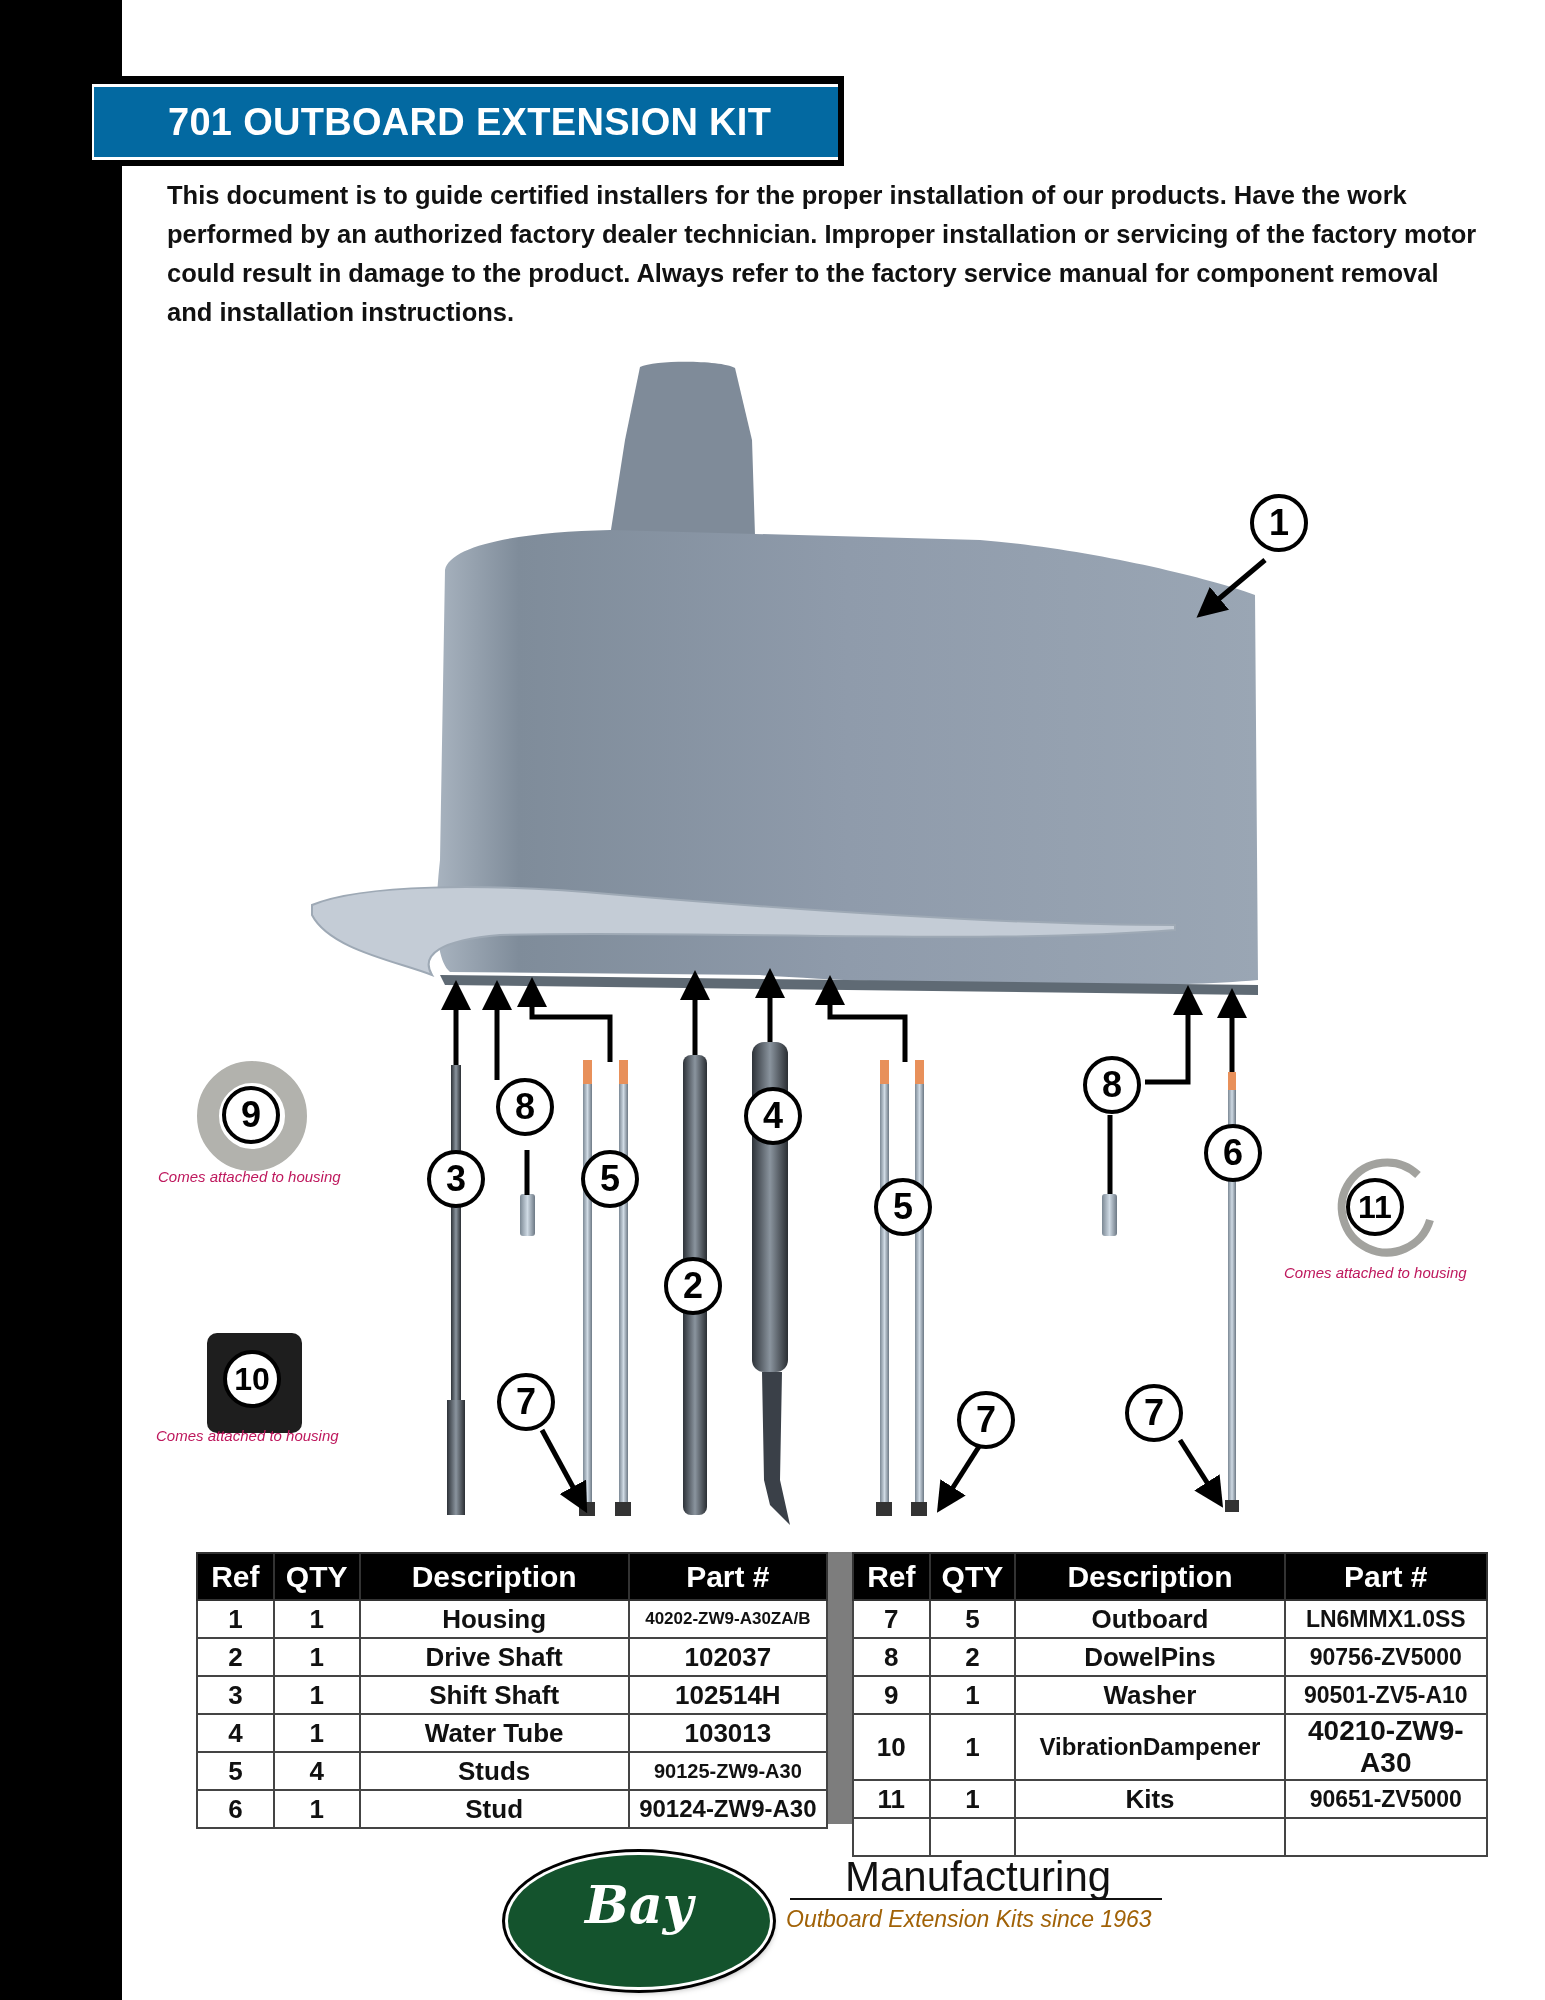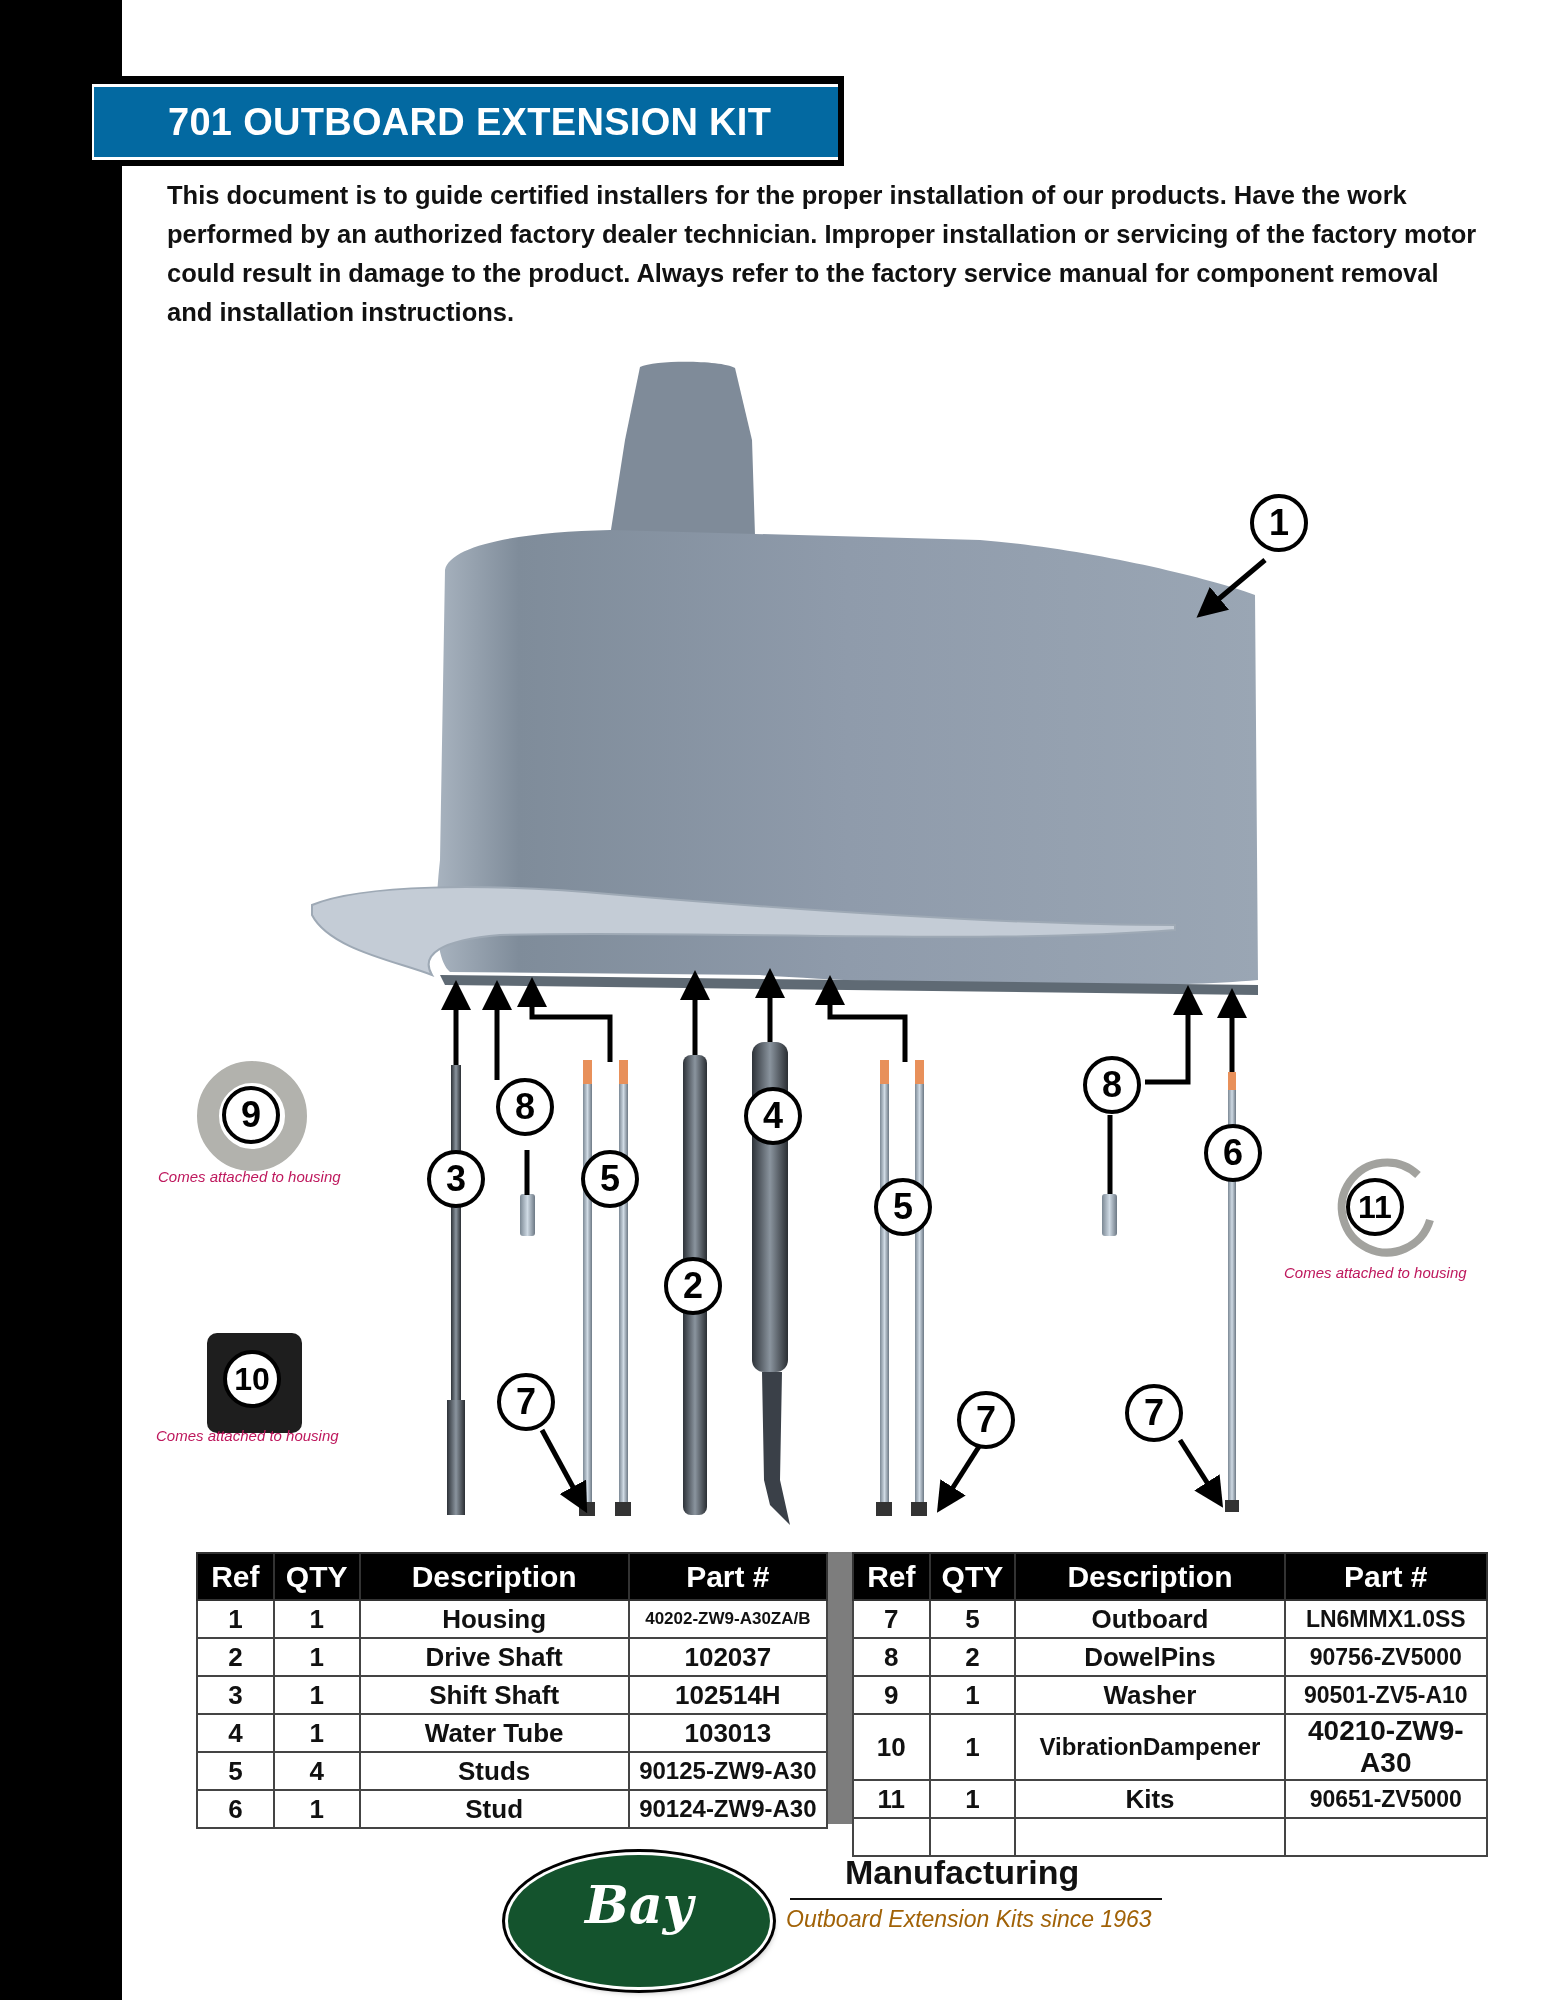--- a/index.html
+++ b/index.html
@@ -11,21 +11,21 @@
   .intro { position:absolute; left:167px; top:176px; width:1320px; font-weight:bold; font-size:25.5px; line-height:39px; color:#111; }
   .diagram { position:absolute; left:0; top:0; width:1545px; height:2000px; }
   .note { position:absolute; font-style:italic; font-size:15px; color:#be185d; white-space:nowrap; }
   .callout { position:absolute; width:58px; height:58px; border:4px solid #000; border-radius:50%; background:#fff; box-sizing:border-box; text-align:center; line-height:50px; font-weight:bold; font-size:36px; color:#000; }
   table.parts { position:absolute; border-collapse:collapse; font-weight:bold; }
   table.parts th { background:#000; color:#fff; font-size:30px; height:45px; border:2px solid #333; padding:0; }
   table.parts td { border:2px solid #444; text-align:center; font-size:26px; height:36px; padding:0; color:#111; }
   .gray-gutter { position:absolute; left:828px; top:1552px; width:24px; height:272px; background:#7d7d7d; }
   .logo-oval { position:absolute; left:508px; top:1855px; width:262px; height:132px; border-radius:50%; background:#14532d; box-shadow:0 0 0 3px #fff, 0 0 0 6px #000, 3px 5px 6px rgba(0,0,0,0.35); }
   .logo-text { position:absolute; left:0; top:0; width:100%; height:100%; color:#fff; font-family:"DejaVu Serif", serif; font-style:italic; font-weight:bold; font-size:52px; text-align:center; line-height:100px; }
-  .mfg { position:absolute; left:845px; top:1853px; font-weight:bold; font-size:34px; color:#111; }
+  .mfg { position:absolute; left:845px; top:1853px; font-weight:normal; font-size:42px; color:#111; }
   .mfg-line { position:absolute; left:790px; top:1898px; width:372px; height:2px; background:#111; }
   .tagline { position:absolute; left:786px; top:1906px; font-style:italic; font-size:23px; color:#a16207; white-space:nowrap; }
 </style>
 </head>
 <body>
 
 <div class="side-bar"></div>
 
 <div class="title-frame"></div>
 <div class="title-frame-inner"></div>
@@ -181,21 +181,21 @@
   <tr>
         <td>4</td>
         <td>1</td>
         <td>Water Tube</td>
         <td>103013</td>
       </tr>
   <tr>
         <td>5</td>
         <td>4</td>
         <td>Studs</td>
-        <td style="font-size:24px;">90125-ZW9-A30</td>
+        <td style="font-size:20px;">90125-ZW9-A30</td>
       </tr>
   <tr>
         <td>6</td>
         <td>1</td>
         <td>Stud</td>
         <td style="font-size:24px;">90124-ZW9-A30</td>
       </tr>
 </tbody>
   </table>
 

